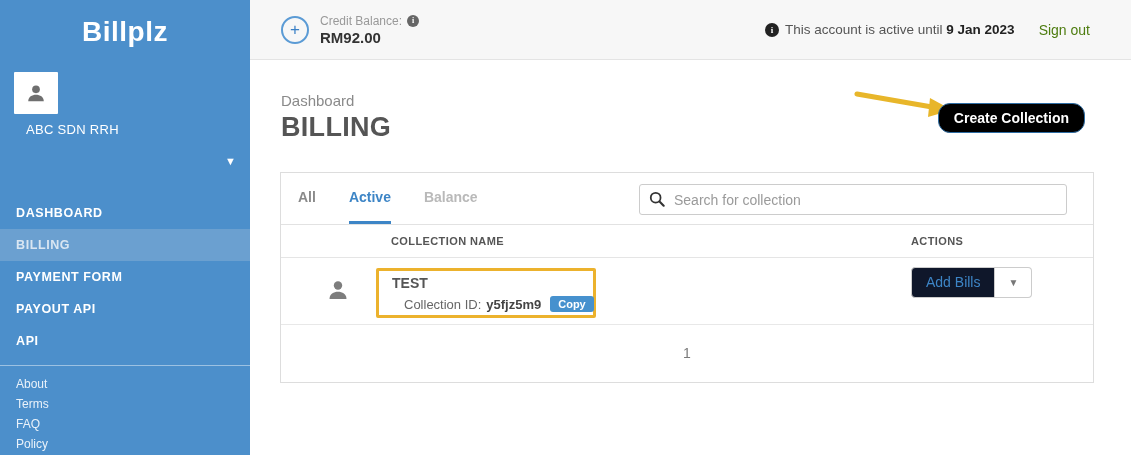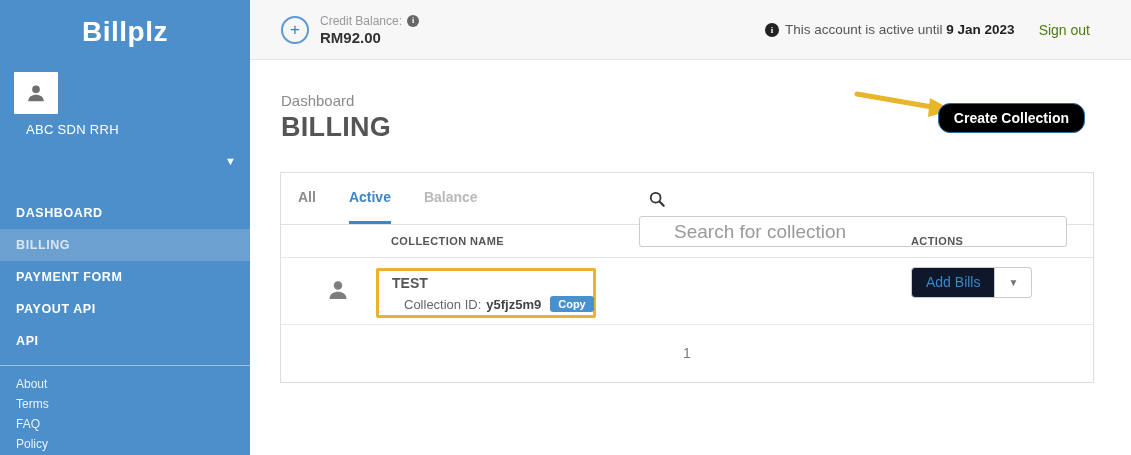--- a/index.html
+++ b/index.html
@@ -41,21 +41,21 @@
   .create-btn { position:absolute; right:46px; top:43px; height:30px; padding:0 15px; background:#000000; border:1px solid #2e6da4; border-radius:12px; color:#fff; font-size:14px; font-weight:bold; cursor:pointer; font-family:"Liberation Sans", sans-serif; }
   .arrow-annot { position:absolute; left:602px; top:28px; pointer-events:none; }
 
   
   .card { position:absolute; left:30px; top:112px; width:814px; height:211px; border:1px solid #ddd; background:#fff; }
   .tabs-row { position:relative; height:52px; border-bottom:1px solid #e2e2e2; display:flex; align-items:stretch; padding-left:17px; }
   .tab { margin-right:33px; font-size:14px; font-weight:bold; line-height:49px; border-bottom:3px solid transparent; cursor:pointer; color:#8a8a8a; }
   .tab.active { color:#3d85c6; border-bottom-color:#3d85c6; }
   .tab.muted { color:#b9b9b9; }
   .search-wrap { position:absolute; right:26px; top:11px; width:428px; height:31px; }
-  .search-input { width:100%; height:100%; border:1px solid #ccc; border-radius:3px; padding:0 10px 0 34px; font-size:19px; color:#444; font-family:"Liberation Sans", sans-serif; outline:none;margin-top:32px; }
+  .search-input { width:100%; height:100%; border:1px solid #ccc; border-radius:3px; padding:0 10px 0 34px; font-size:14px; color:#444; font-family:"Liberation Sans", sans-serif; outline:none; }
   .search-input::placeholder { color:#9a9a9a; }
   .search-icon { position:absolute; left:10px; top:7px; width:16px; height:16px; }
   .thead { position:relative; height:33px; border-bottom:1px solid #e5e5e5; }
   .th { position:absolute; top:10px; font-size:11px; font-weight:bold; color:#555; letter-spacing:0.4px; }
   .th-name { left:110px; }
   .th-actions { left:630px; }
   .trow { position:relative; height:67px; border-bottom:1px solid #e8e8e8; }
   .person-icon { position:absolute; left:45px; top:20px; width:24px; height:24px; fill:#7d7d7d; }
   .highlight-box { position:absolute; left:95px; top:10px; width:220px; height:50px; border:3px solid #ecb22d; border-radius:2px; pointer-events:none; }
   .coll-name { position:absolute; left:111px; top:17px; font-size:14px; font-weight:bold; color:#555; }

